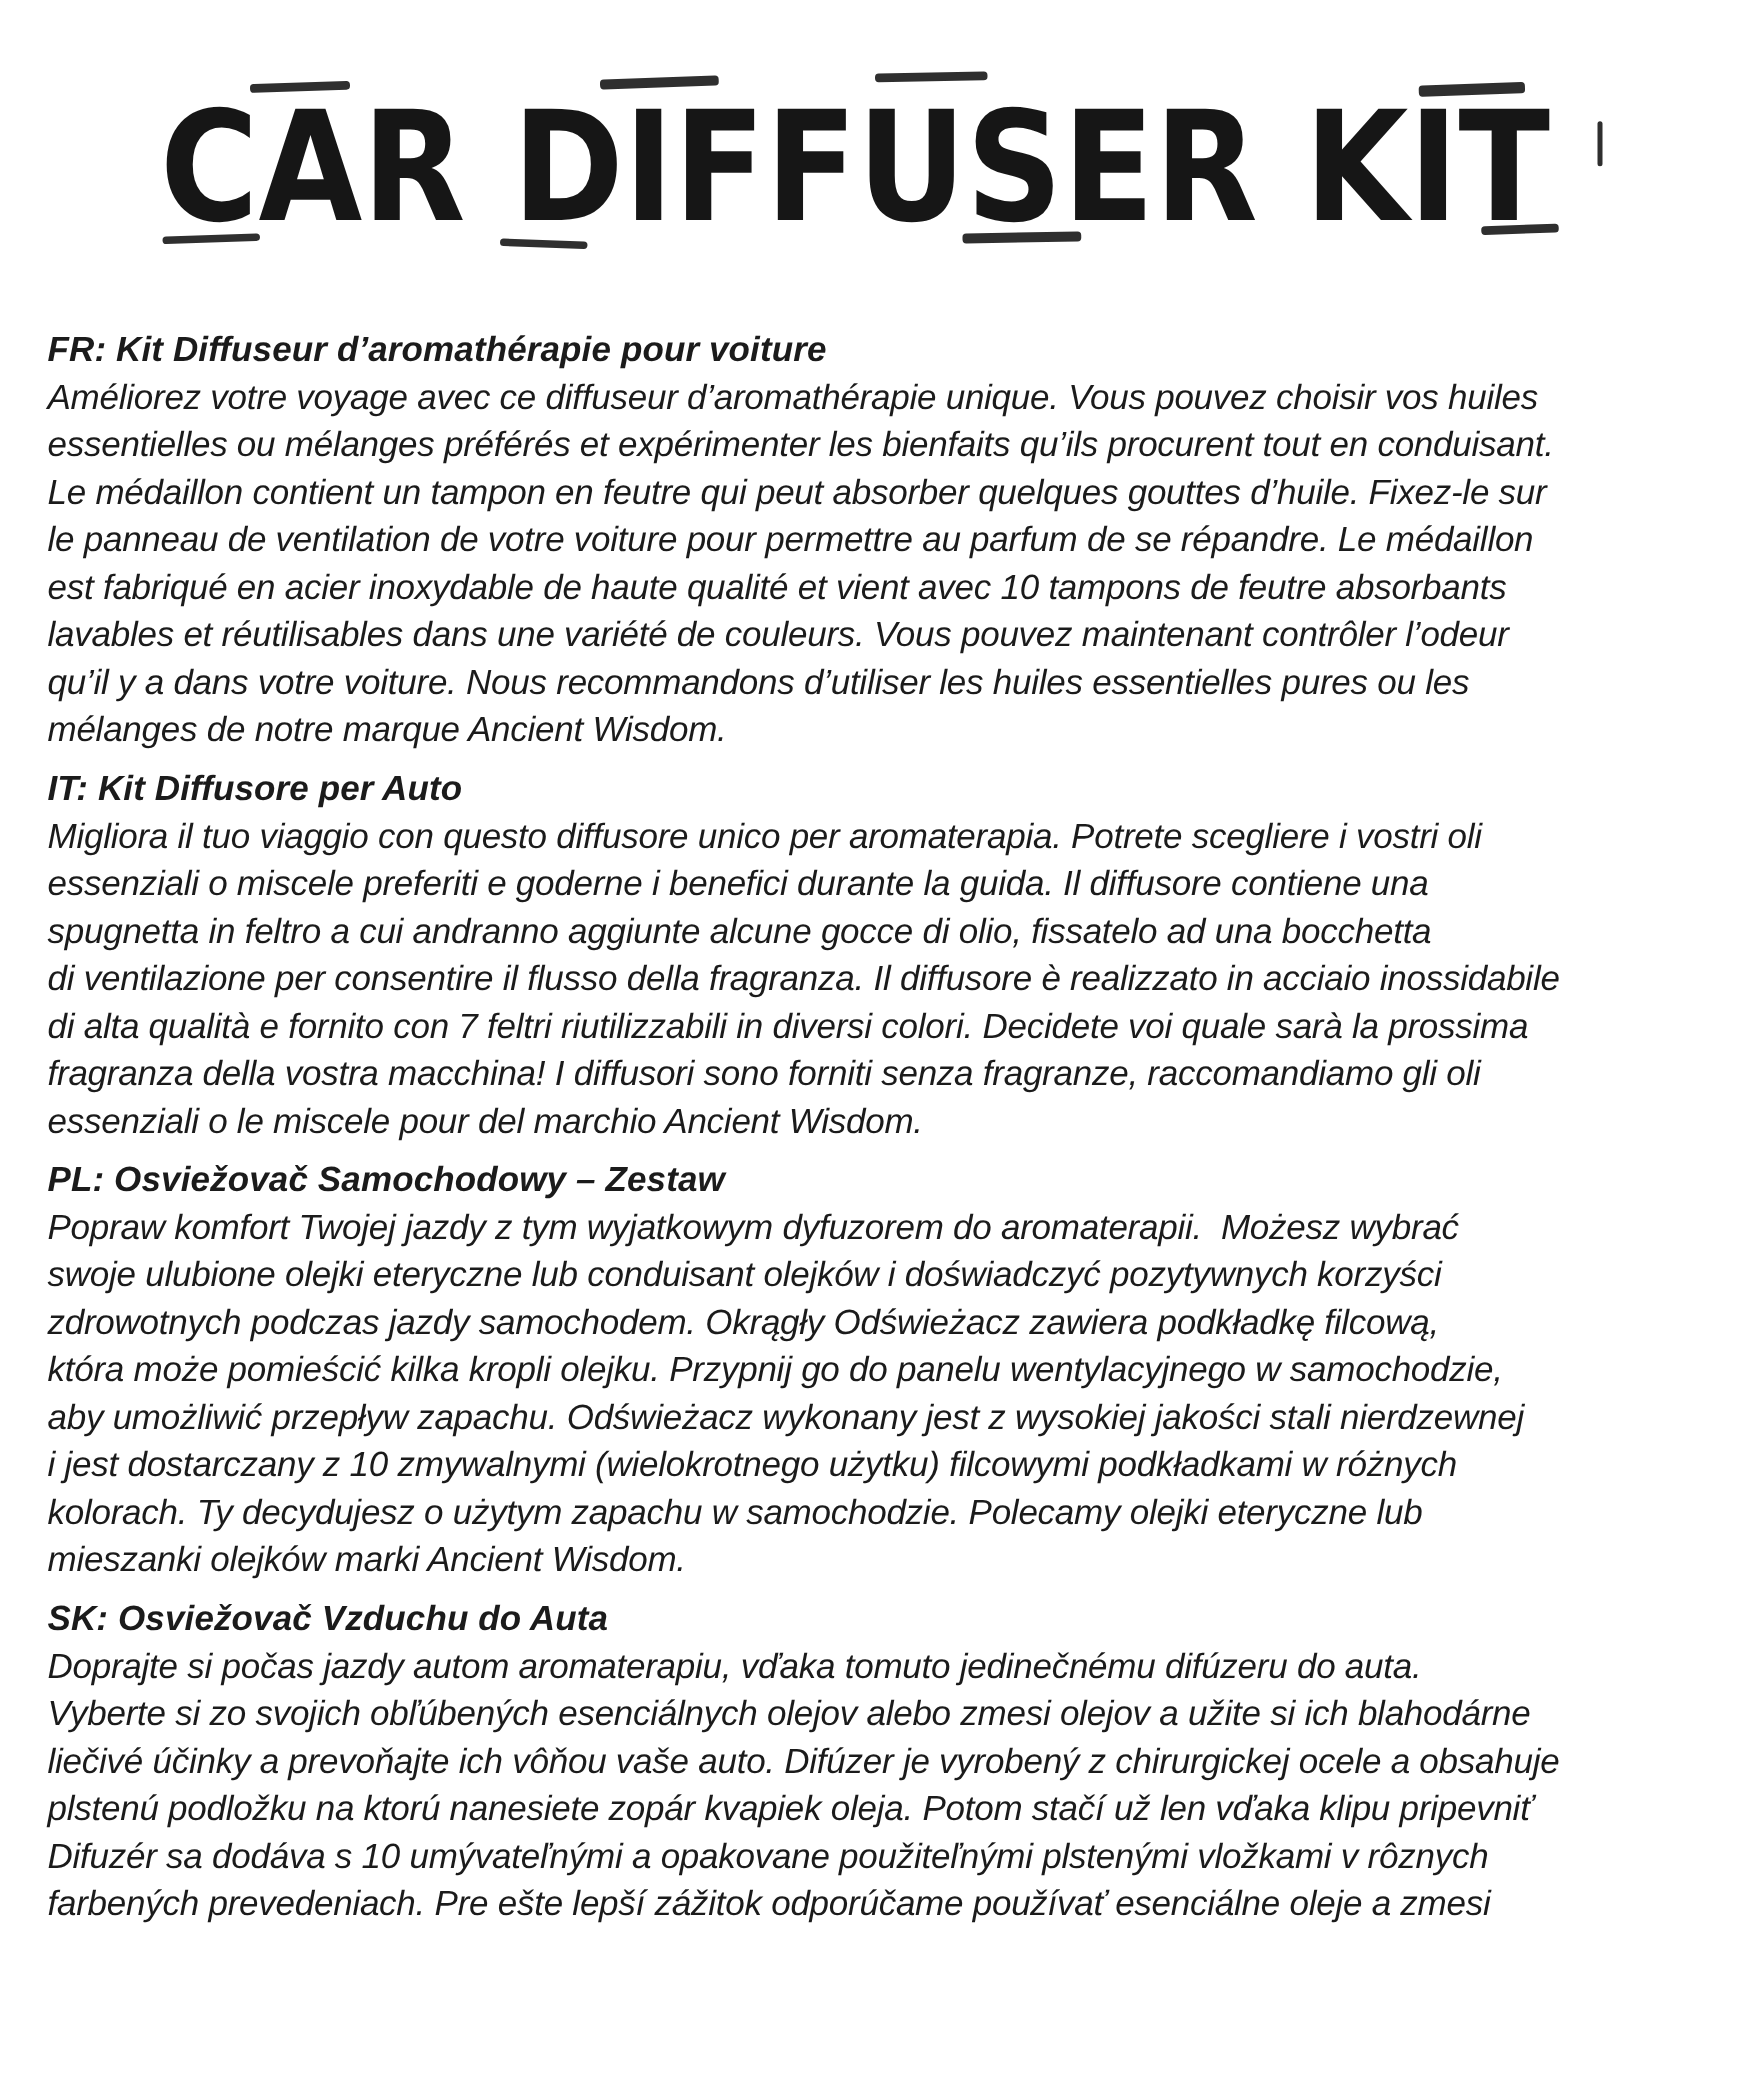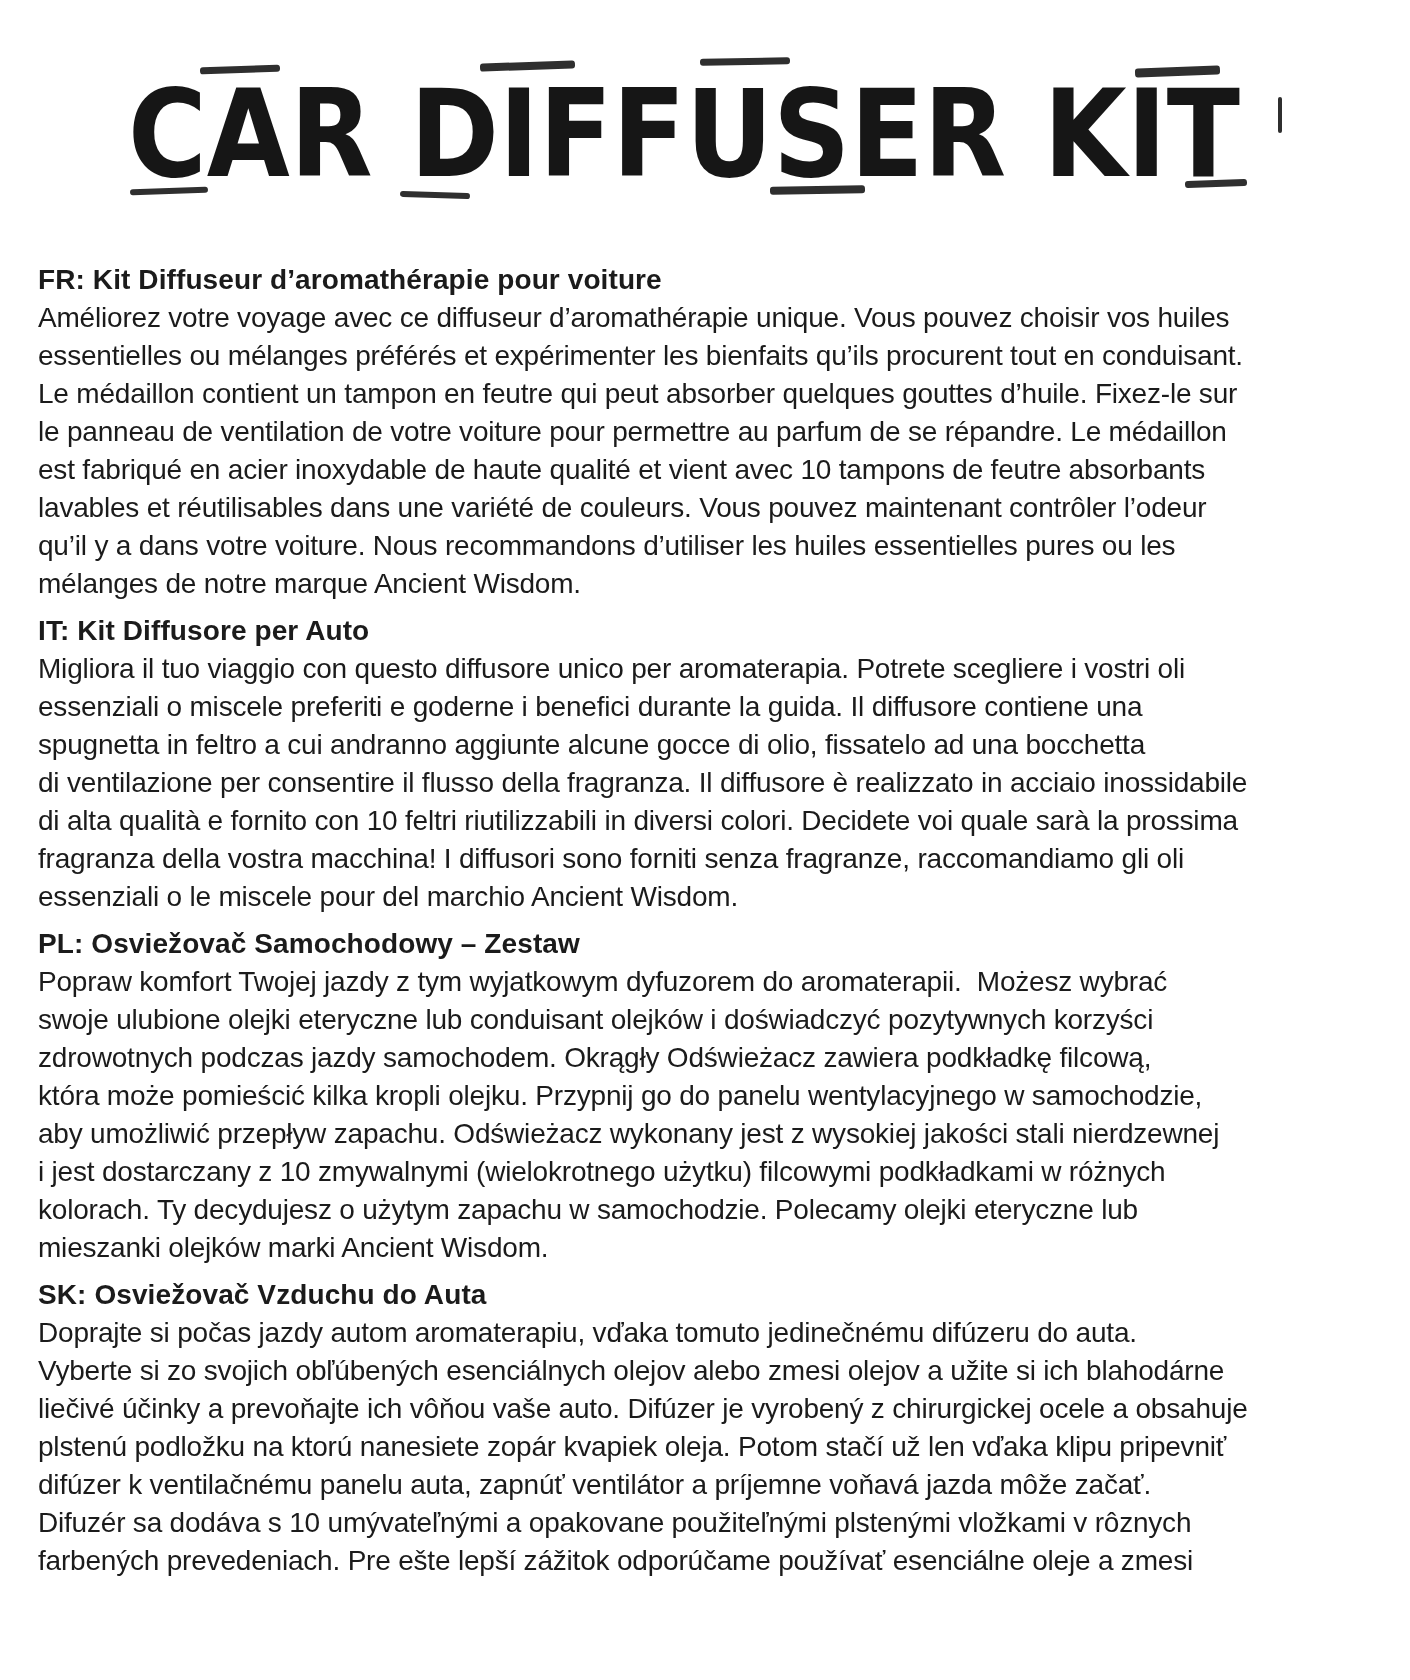--- a/index.html
+++ b/index.html
@@ -32,20 +32,21 @@
     fill: #161616;
   }
   .smudge {
     position: absolute;
     background: #1d1d1d;
     border-radius: 3px;
     opacity: 0.92;
   }
   .content {
     padding: 16px 24px 0 38px;
+    font-style: italic;
   }
   .section {
     margin-top: 9px;
   }
   .section:first-child {
     margin-top: 0;
   }
   .section-heading {
     font-weight: bold;
     font-size: 28px;
@@ -97,21 +98,21 @@
         </div>
   </section>
 
   <section class="section">
     <div class="section-heading">IT: Kit Diffusore per Auto</div>
     <div class="section-body">
           <div class="section-line">Migliora il tuo viaggio con questo diffusore unico per aromaterapia. Potrete scegliere i vostri oli</div>
           <div class="section-line">essenziali o miscele preferiti e goderne i benefici durante la guida. Il diffusore contiene una</div>
           <div class="section-line">spugnetta in feltro a cui andranno aggiunte alcune gocce di olio, fissatelo ad una bocchetta</div>
           <div class="section-line">di ventilazione per consentire il flusso della fragranza. Il diffusore è realizzato in acciaio inossidabile</div>
-          <div class="section-line">di alta qualità e fornito con 10 feltri riutilizzabili in diversi colori. Decidete voi quale sarà la prossima</div>
+          <div class="section-line">di alta qualità e fornito con 7 feltri riutilizzabili in diversi colori. Decidete voi quale sarà la prossima</div>
           <div class="section-line">fragranza della vostra macchina! I diffusori sono forniti senza fragranze, raccomandiamo gli oli</div>
           <div class="section-line">essenziali o le miscele pour del marchio Ancient Wisdom.</div>
         </div>
   </section>
 
   <section class="section">
     <div class="section-heading">PL: Osviežovač Samochodowy – Zestaw</div>
     <div class="section-body">
           <div class="section-line">Popraw komfort Twojej jazdy z tym wyjatkowym dyfuzorem do aromaterapii.  Możesz wybrać</div>
           <div class="section-line">swoje ulubione olejki eteryczne lub conduisant olejków i doświadczyć pozytywnych korzyści</div>
@@ -124,19 +125,18 @@
         </div>
   </section>
 
   <section class="section">
     <div class="section-heading">SK: Osviežovač Vzduchu do Auta</div>
     <div class="section-body">
           <div class="section-line">Doprajte si počas jazdy autom aromaterapiu, vďaka tomuto jedinečnému difúzeru do auta.</div>
           <div class="section-line">Vyberte si zo svojich obľúbených esenciálnych olejov alebo zmesi olejov a užite si ich blahodárne</div>
           <div class="section-line">liečivé účinky a prevoňajte ich vôňou vaše auto. Difúzer je vyrobený z chirurgickej ocele a obsahuje</div>
           <div class="section-line">plstenú podložku na ktorú nanesiete zopár kvapiek oleja. Potom stačí už len vďaka klipu pripevniť</div>
-          <div class="section-line">difúzer k ventilačnému panelu auta, zapnúť ventilátor a príjemne voňavá jazda môže začať.</div>
           <div class="section-line">Difuzér sa dodáva s 10 umývateľnými a opakovane použiteľnými plstenými vložkami v rôznych</div>
           <div class="section-line">farbených prevedeniach. Pre ešte lepší zážitok odporúčame používať esenciálne oleje a zmesi</div>
         </div>
   </section>
 </div>
 </main>
 
 </body></html>

